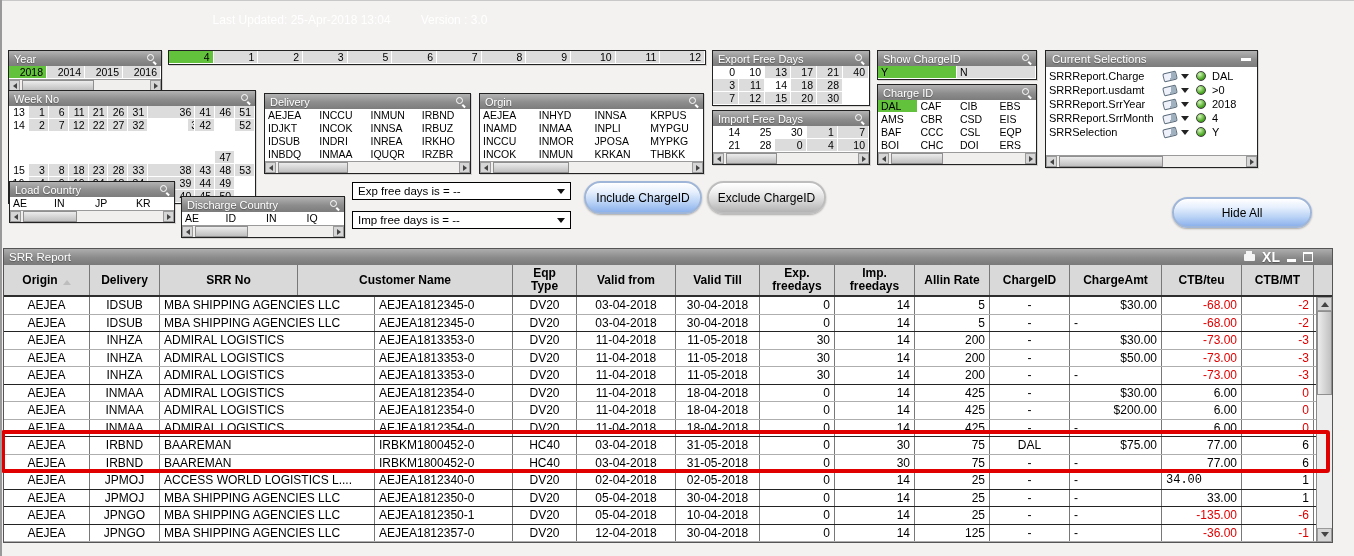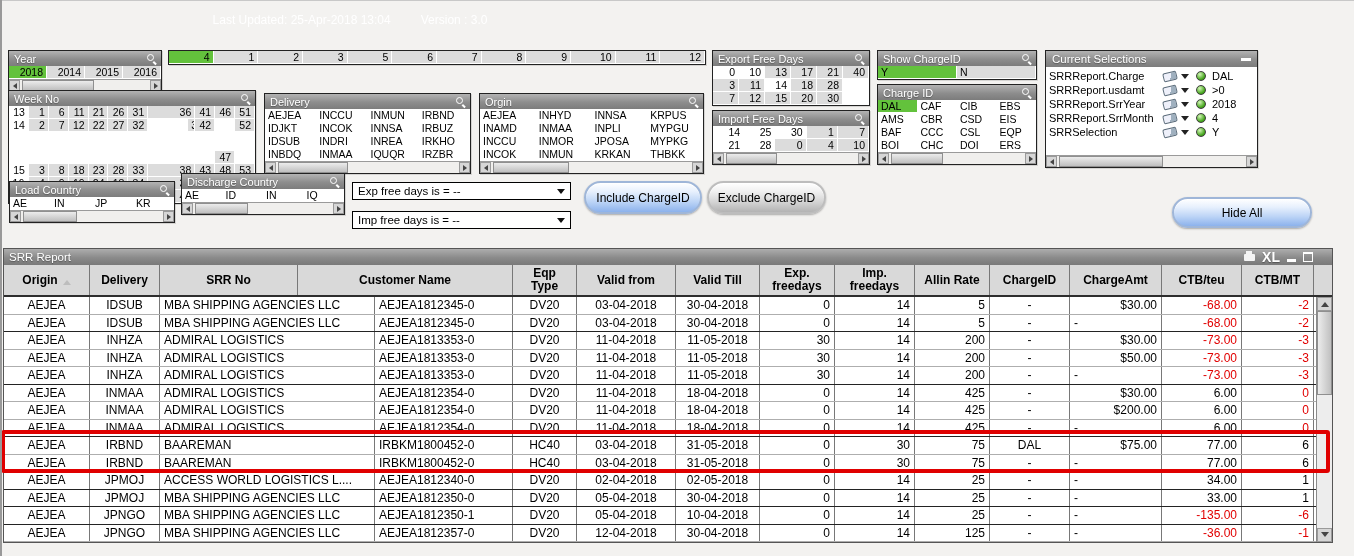--- a/index.html
+++ b/index.html
@@ -417,21 +417,21 @@
         <i class="tri-l"></i>
       </span>
       <span class="sb-track">
         <span class="sb-thumb" style="width: 38%;"></span>
       </span>
       <span class="sb-btn">
         <i class="tri-r"></i>
       </span>
     </div>
   </div>
-<div class="lb" id="lb-discharge_country" style="left:181px;top:173px; width:164px">
+<div class="lb" id="lb-discharge_country" style="left:181px;top:196px; width:164px">
     <div class="lb-cap">
       <span class="lb-title">Discharge Country</span>
       <span class="search-icon"></span>
     </div>
     <div class="lb-body" style="grid-template-columns: repeat(4, 1fr);">
       <div class="lb-cell pos" style="text-align: left;">AE</div>
       <div class="lb-cell pos" style="text-align: left;">ID</div>
       <div class="lb-cell pos" style="text-align: left;">IN</div>
       <div class="lb-cell pos" style="text-align: left;">IQ</div>
     </div>
@@ -713,21 +713,21 @@
         <div class="qt-cell" style="flex: 0 0 215px; text-align: left;">ACCESS WORLD LOGISTICS L....</div>
         <div class="qt-cell" style="flex: 0 0 138px; text-align: left;">AEJEA1812340-0</div>
         <div class="qt-cell" style="flex: 0 0 64px; text-align: center;">DV20</div>
         <div class="qt-cell" style="flex: 0 0 99px; text-align: center;">02-04-2018</div>
         <div class="qt-cell" style="flex: 0 0 84px; text-align: center;">02-05-2018</div>
         <div class="qt-cell" style="flex: 0 0 75px; text-align: right;">0</div>
         <div class="qt-cell" style="flex: 0 0 80px; text-align: right;">14</div>
         <div class="qt-cell" style="flex: 0 0 75px; text-align: right;">25</div>
         <div class="qt-cell" style="flex: 0 0 80px; text-align: center;">-</div>
         <div class="qt-cell" style="flex: 0 0 92px; text-align: left;">-</div>
-        <div class="qt-cell" style="flex: 0 0 80px; text-align: right;">34.00</div>
+        <div class="qt-cell" style="flex: 0 0 80px; text-align: left; font-family: Liberation Mono, monospace;">34.00</div>
         <div class="qt-cell" style="flex: 0 0 72px; text-align: right;">1</div>
       </div>
       <div class="qt-row gend">
         <div class="qt-cell" style="flex: 0 0 86px; text-align: center;">AEJEA</div>
         <div class="qt-cell" style="flex: 0 0 70px; text-align: center;">JPMOJ</div>
         <div class="qt-cell" style="flex: 0 0 215px; text-align: left;">MBA SHIPPING AGENCIES LLC</div>
         <div class="qt-cell" style="flex: 0 0 138px; text-align: left;">AEJEA1812350-0</div>
         <div class="qt-cell" style="flex: 0 0 64px; text-align: center;">DV20</div>
         <div class="qt-cell" style="flex: 0 0 99px; text-align: center;">05-04-2018</div>
         <div class="qt-cell" style="flex: 0 0 84px; text-align: center;">30-04-2018</div>

